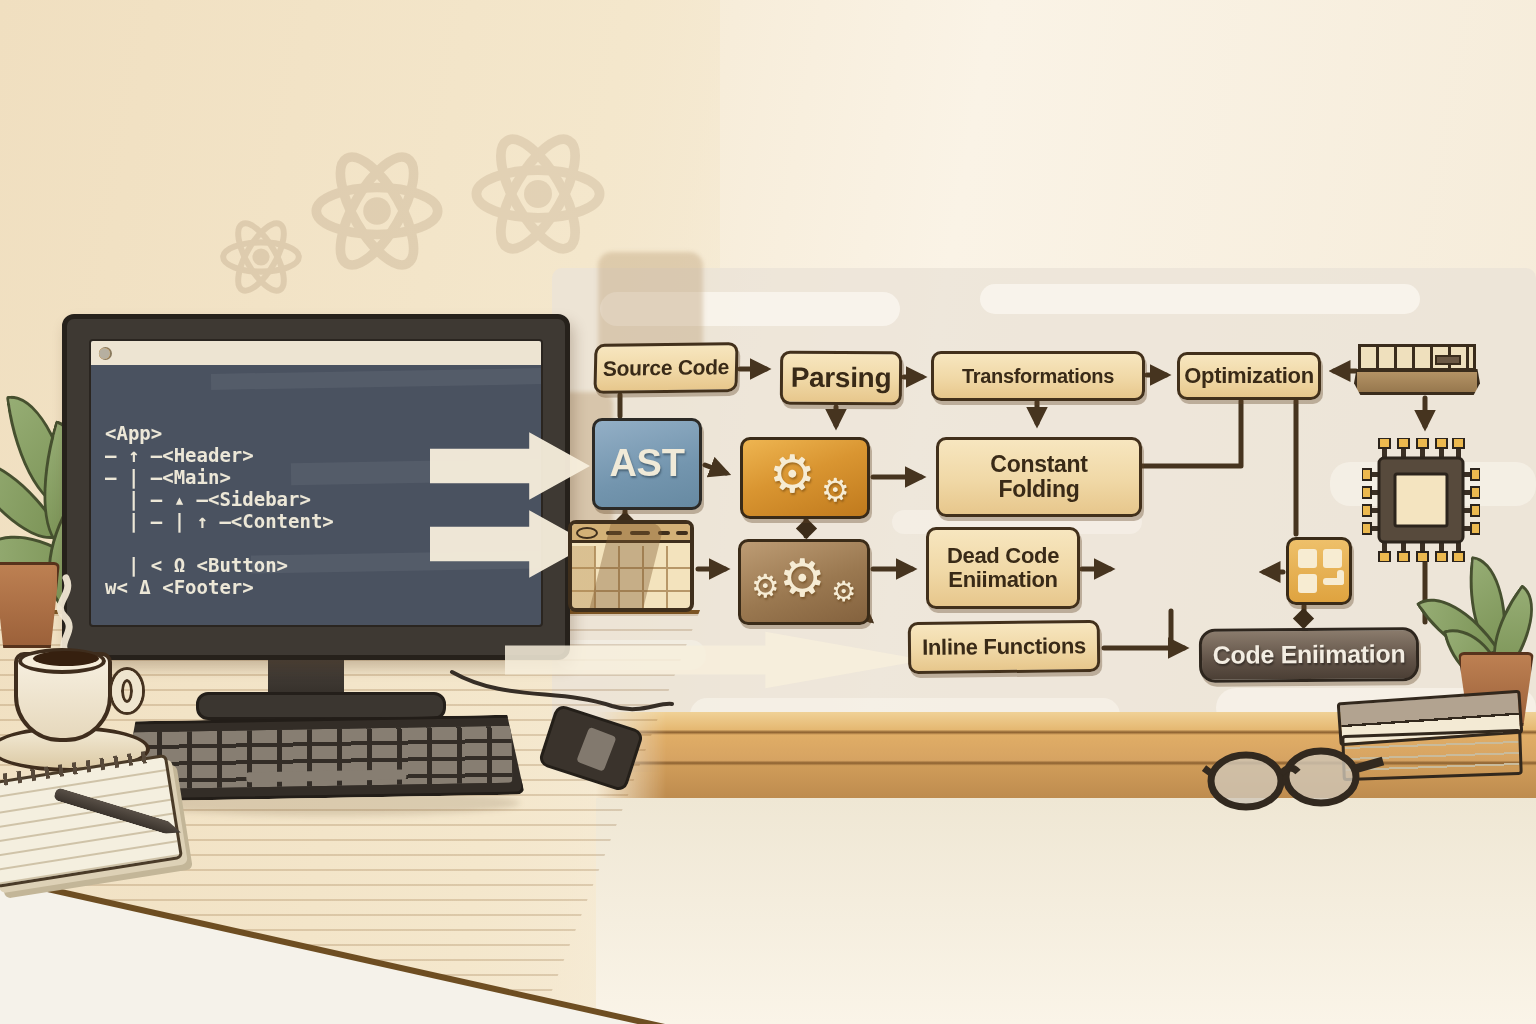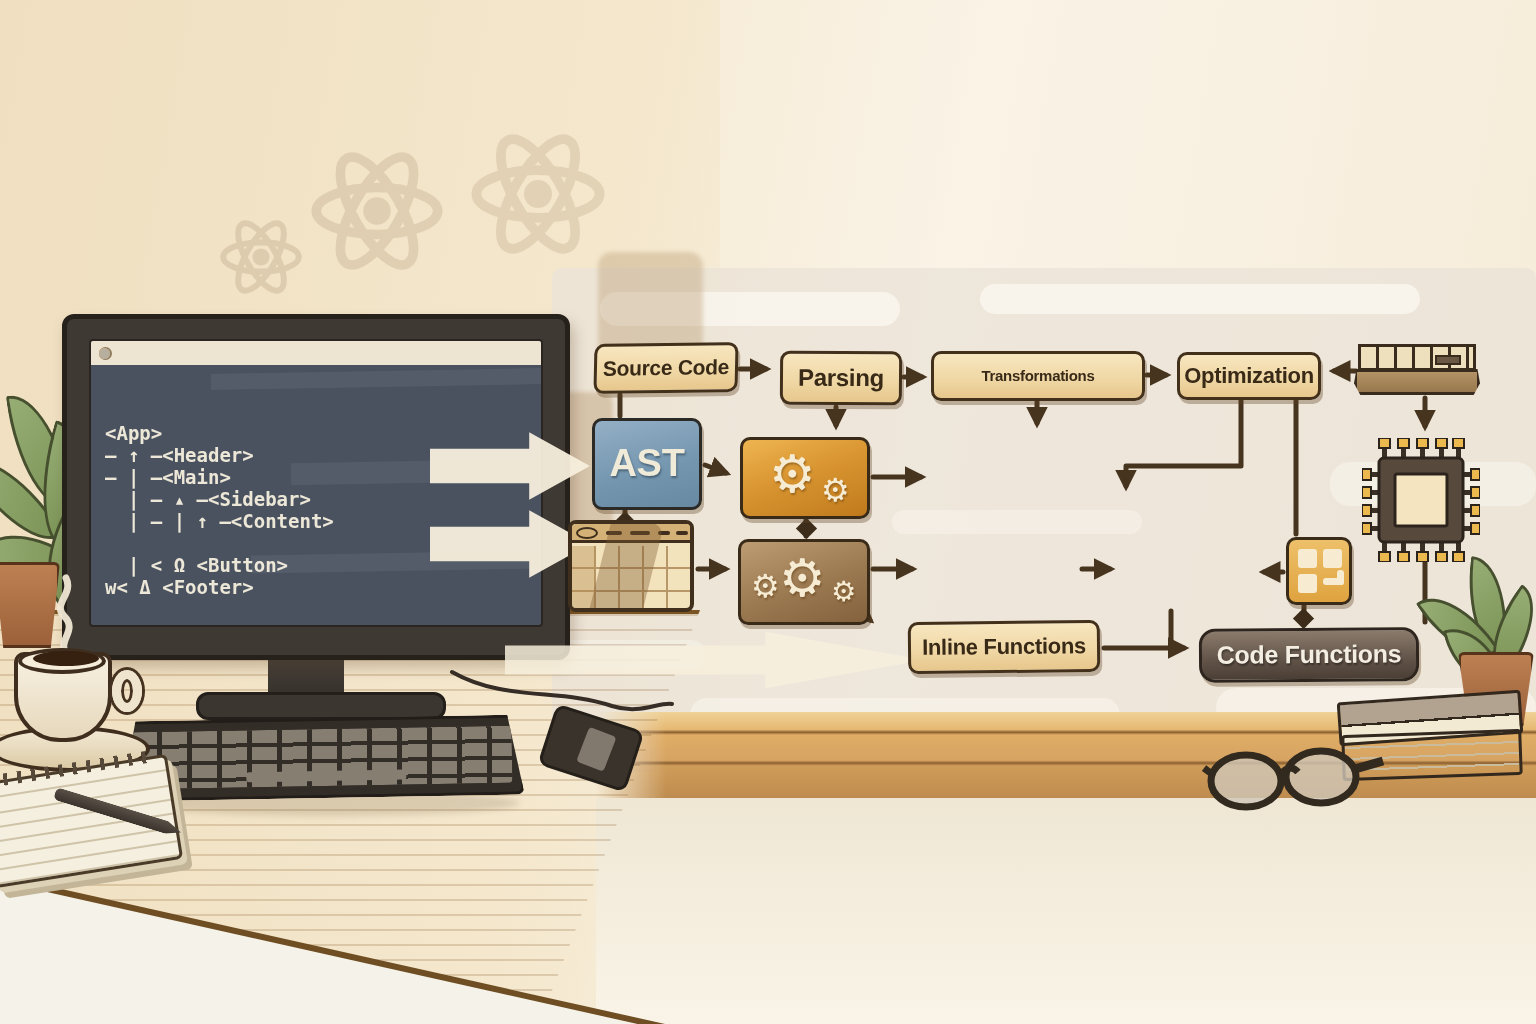--- a/index.html
+++ b/index.html
@@ -310,37 +310,43 @@
     <g fill="#3c2c19">
       <rect x="618" y="514" width="14" height="14" transform="rotate(45 625 521)"></rect>
       <rect x="799" y="521" width="15" height="15" transform="rotate(45 806.5 528.5)"></rect>
       <rect x="1296" y="611" width="15" height="15" transform="rotate(45 1303.5 618.5)"></rect>
     </g>
   </svg>
 
   <div class="node" style="left:594px;top:343px;width:144px;height:50px;font-size:21px;transform:skewX(-2deg) rotate(-0.8deg)">
     <span>Source Code</span>
     </div>
-  <div class="node" style="left:780px;top:351px;width:122px;height:54px;font-size:24px;transform:rotate(.4deg)">
+  <div class="node" style="left:780px;top:351px;width:122px;height:54px;font-size:28px;transform:rotate(.4deg)">
     <span>Parsing</span>
     </div>
-  <div class="node" style="left:931px;top:351px;width:214px;height:50px;font-size:15px">
+  <div class="node" style="left:931px;top:351px;width:214px;height:50px;font-size:20px">
     <span>Transformations</span>
     </div>
   <div class="node ast" style="left:592px;top:418px;width:110px;height:92px;font-size:38px">
     <span>AST</span>
     </div>
   <div class="node" style="left:1177px;top:352px;width:144px;height:48px;font-size:22px">
     <span>Optimization</span>
     </div>
+  <div class="node" style="left:936px;top:437px;width:206px;height:80px;font-size:23px">
+    <span style="position:static;width:130px">Constant Folding</span>
+    </div>
+  <div class="node" style="left:926px;top:527px;width:154px;height:82px;font-size:22px">
+    <span style="position:static;width:130px">Dead Code Eniimation</span>
+    </div>
   <div class="node" style="left:908px;top:621px;width:192px;height:52px;font-size:22px;transform:rotate(-.6deg)">
     <span>Inline Functions</span>
     </div>
   <div class="node dark" style="left:1199px;top:628px;width:220px;height:54px;font-size:25px;transform:rotate(-.4deg)">
-    <span>Code Functions</span>
+    <span>Code Eniimation</span>
     </div>
 
   <div class="gbox orange" style="left:740px;top:437px;width:130px;height:82px">
     <span class="gear" style="left:26px;top:8px;font-size:52px">⚙</span>
     <span class="gear" style="left:78px;top:34px;font-size:32px">⚙</span>
   </div>
   <div class="gbox brown" style="left:738px;top:539px;width:132px;height:86px">
     <span class="gear" style="left:10px;top:28px;font-size:32px">⚙</span>
     <span class="gear" style="left:38px;top:10px;font-size:52px">⚙</span>
     <span class="gear" style="left:90px;top:36px;font-size:28px">⚙</span>

